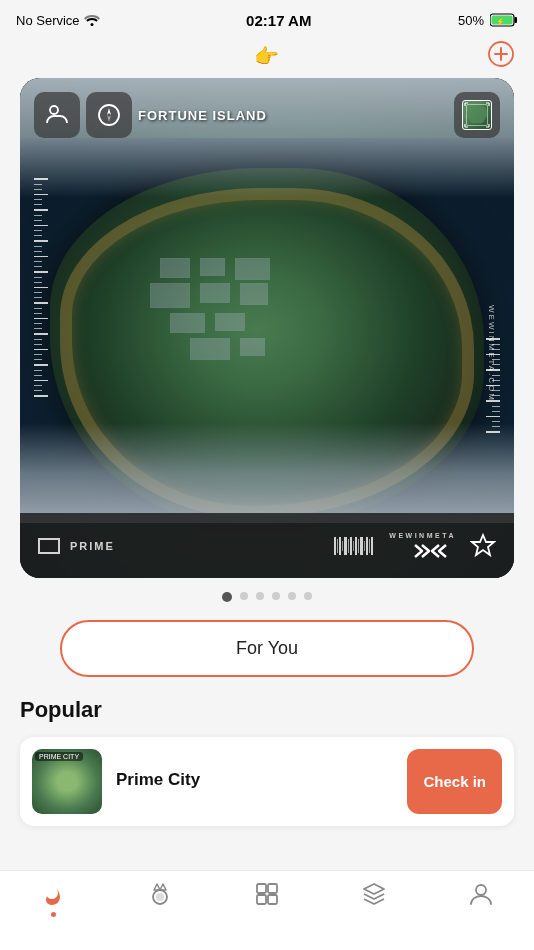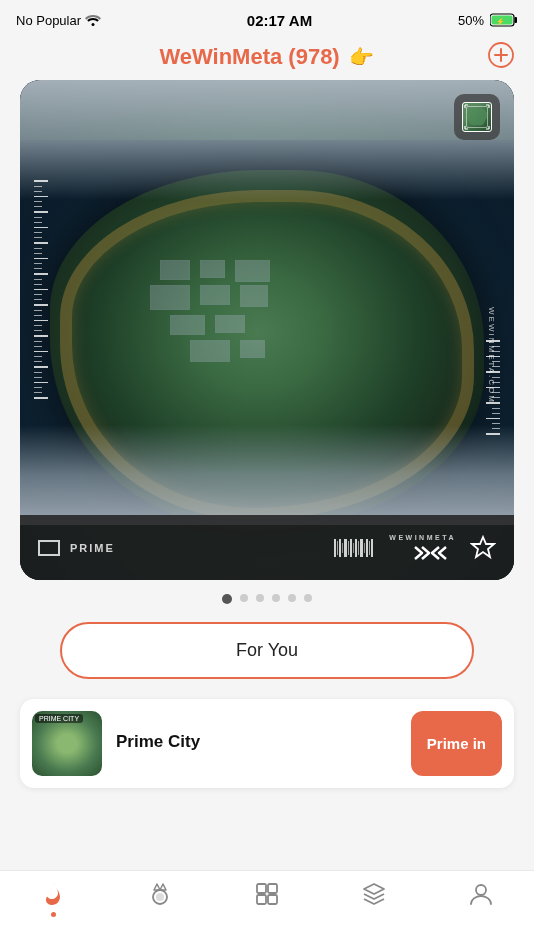--- a/index.html
+++ b/index.html
@@ -400,42 +400,41 @@
       border-radius: 50%;
       background: #e8694a;
       margin-top: 2px;
     }
   </style>
 </head>
 <body>
 
 <div class="status-bar">
   <div class="status-left">
-    <span>No Popular</span>
+    <span>No Service</span>
     <svg width="16" height="12" viewBox="0 0 16 12">
       <path d="M8 3C5.5 3 3.2 4 1.5 5.7L0 4.2C2.1 2.1 4.9 1 8 1s5.9 1.1 8 3.2l-1.5 1.5C12.8 4 10.5 3 8 3z" fill="#000" opacity="0.5"></path>
       <path d="M8 6c-1.7 0-3.2.7-4.3 1.8L2.2 6.3C3.7 4.9 5.7 4 8 4s4.3.9 5.8 2.3l-1.5 1.5C11.2 6.7 9.7 6 8 6z" fill="#000"></path>
       <circle cx="8" cy="10.5" r="1.5" fill="#000"></circle>
     </svg>
   </div>
   <div class="status-center">02:17 AM</div>
   <div class="status-right">
     <span>50%</span>
     <svg width="28" height="14" viewBox="0 0 28 14">
       <rect x="0" y="1" width="24" height="12" rx="3" ry="3" fill="none" stroke="#000" stroke-width="1.2"></rect>
       <rect x="24.5" y="4" width="2.5" height="6" rx="1" fill="#000"></rect>
       <rect x="1.5" y="2.5" width="21" height="9" rx="2" fill="#4cd964"></rect>
       <text x="6" y="11" font-size="7" fill="white" font-weight="bold">⚡</text>
     </svg>
   </div>
 </div>
 
 <div class="header">
   <div class="header-title">
-    <span>WeWinMeta (978)</span>
     <span style="font-size:20px;">👉</span>
   </div>
   <div class="header-add">
     <svg width="26" height="26" viewBox="0 0 26 26">
       <circle cx="13" cy="13" r="12" fill="none" stroke="#e8694a" stroke-width="1.8"></circle>
       <line x1="13" y1="7" x2="13" y2="19" stroke="#e8694a" stroke-width="2" stroke-linecap="round"></line>
       <line x1="7" y1="13" x2="19" y2="13" stroke="#e8694a" stroke-width="2" stroke-linecap="round"></line>
     </svg>
   </div>
 </div>
@@ -533,20 +532,36 @@
       <div style="height:1.5px;width:14px;background:rgba(255,255,255,0.8);margin-left:auto;"></div>
       <div style="height:1px;width:8px;background:rgba(255,255,255,0.6);margin-left:auto;"></div>
       <div style="height:1px;width:8px;background:rgba(255,255,255,0.6);margin-left:auto;"></div>
       <div style="height:1.5px;width:14px;background:rgba(255,255,255,0.8);margin-left:auto;"></div>
     </div>
 
     <div class="right-text">
       <span class="vertical-text">WEWINMETA.COM</span>
     </div>
 
+    <div class="top-left-overlay">
+      <div class="overlay-box">
+        <svg width="24" height="24" viewBox="0 0 24 24">
+          <circle cx="9" cy="7" r="4" fill="none" stroke="white" stroke-width="1.8"></circle>
+          <path d="M2 20c0-4 3-7 7-7h6c4 0 7 3 7 7" fill="none" stroke="white" stroke-width="1.8"></path>
+        </svg>
+      </div>
+      <div class="overlay-box">
+        <svg width="24" height="24" viewBox="0 0 24 24">
+          <circle cx="12" cy="12" r="10" fill="none" stroke="white" stroke-width="1.8"></circle>
+          <polygon points="12,5 14,12 12,10 10,12" fill="white"></polygon>
+          <polygon points="12,19 10,12 12,14 14,12" fill="rgba(255,255,255,0.5)"></polygon>
+        </svg>
+      </div>
+      <span class="fortune-label">FORTUNE ISLAND</span>
+    </div>
 
     <div class="top-right-overlay">
       <div class="map-thumb">
         <svg width="28" height="28" viewBox="0 0 28 28" style="position:absolute;inset:0;">
           <path d="M5 8 Q8 4 14 6 Q20 4 23 8 Q26 12 22 18 Q20 24 14 22 Q8 24 6 18 Q2 12 5 8Z" fill="rgba(80,140,90,0.8)"></path>
 
           <line x1="2" y1="2" x2="5" y2="2" stroke="white" stroke-width="1.2"></line>
           <line x1="2" y1="2" x2="2" y2="5" stroke="white" stroke-width="1.2"></line>
           <line x1="26" y1="2" x2="23" y2="2" stroke="white" stroke-width="1.2"></line>
           <line x1="26" y1="2" x2="26" y2="5" stroke="white" stroke-width="1.2"></line>
@@ -614,30 +629,31 @@
   <div class="dot"></div>
 </div>
 
 <div class="for-you-row">
   <button class="for-you-btn">
     <span>For You</span>
   </button>
 </div>
 
 <div class="popular-section">
+  <div class="popular-title">Popular</div>
   <div class="popular-item">
     <div class="popular-thumb">
       <div class="popular-thumb-inner"></div>
       <div class="popular-thumb-label">PRIME CITY</div>
     </div>
     <div class="popular-info">
       <div class="popular-name">Prime City</div>
     </div>
     <button class="check-in-btn">
-      <span>Prime in</span>
+      <span>Check in</span>
     </button>
   </div>
 </div>
 
 <div class="bottom-nav">
   <div class="nav-item">
     <svg width="26" height="26" viewBox="0 0 26 26">
       <path d="M13 2C13 2 18 7 18 12C18 15.3 15.3 18 12 18C10 18 8.2 17 7 15.4C7 15.4 6 17 6 19C6 21.8 8.7 24 12 24C16.4 24 20 20.4 20 16C20 10 13 2 13 2Z" fill="#e8694a"></path>
       <path d="M12 14C12 14 14 12 14 10.5C14 10.5 13 11 12 10C11 9 11.5 7 11.5 7C11.5 7 9 9.5 9 12C9 13.7 10.3 15 12 15C12 15 12 14 12 14Z" fill="rgba(255,255,255,0.6)"></path>
     </svg>

